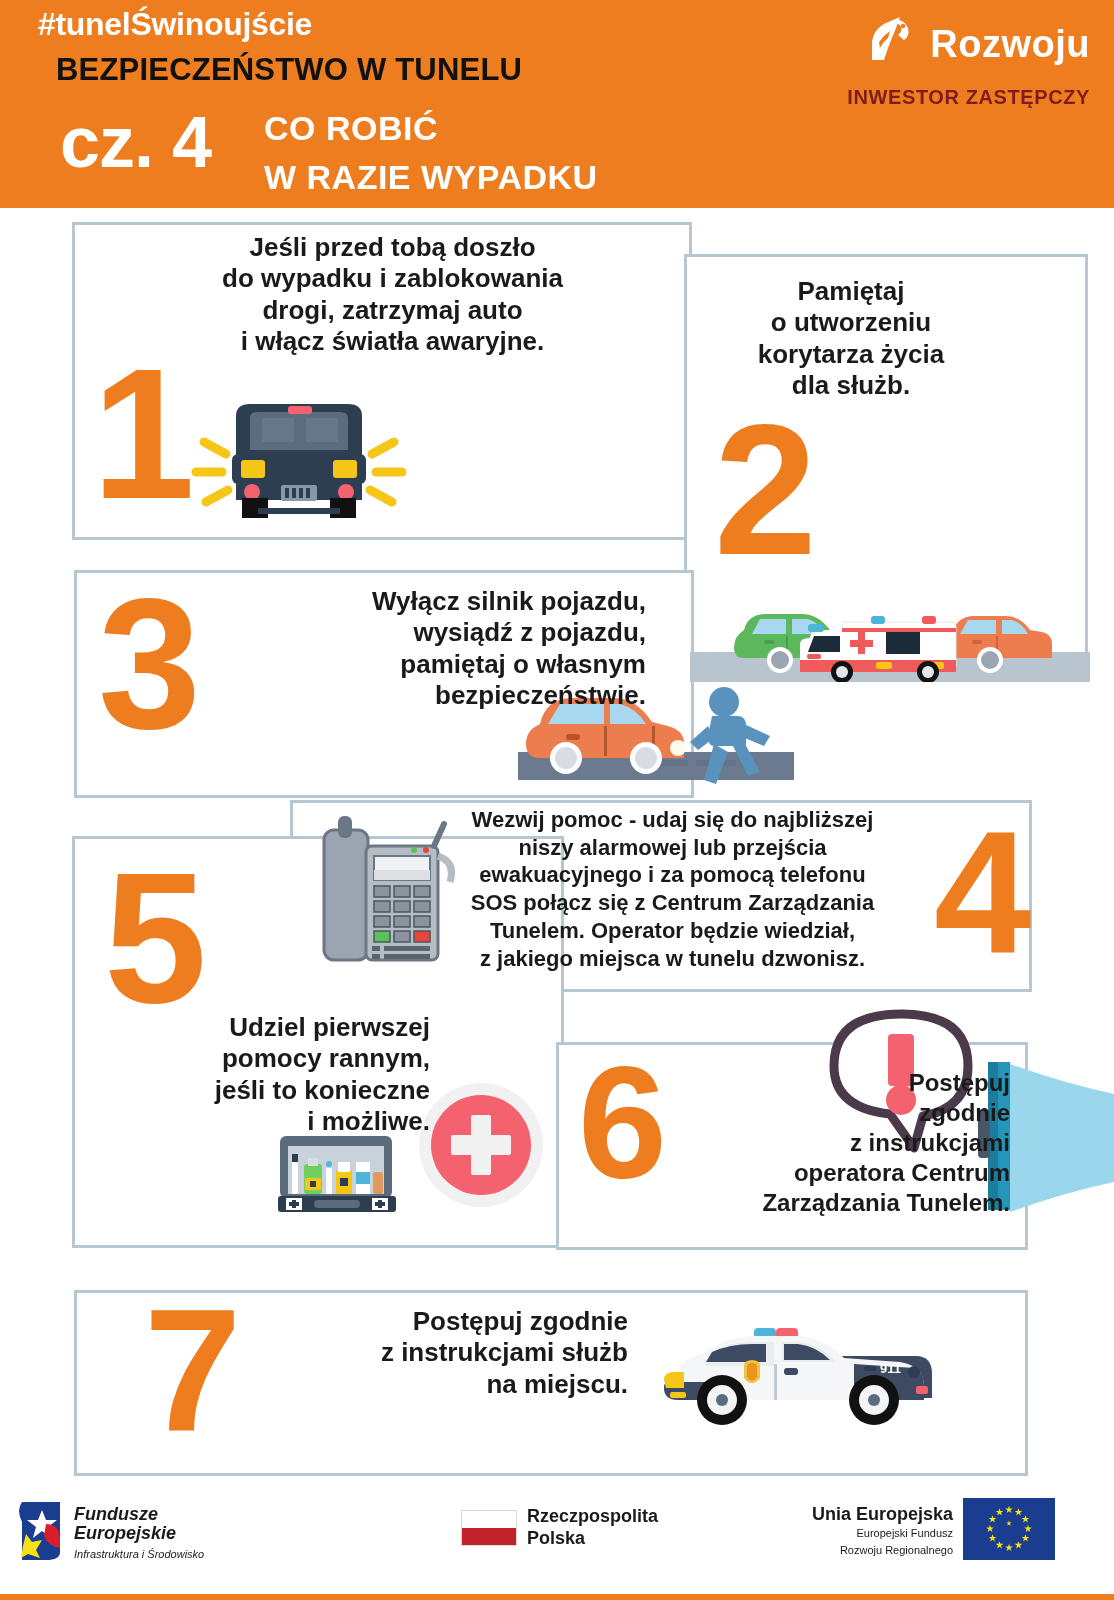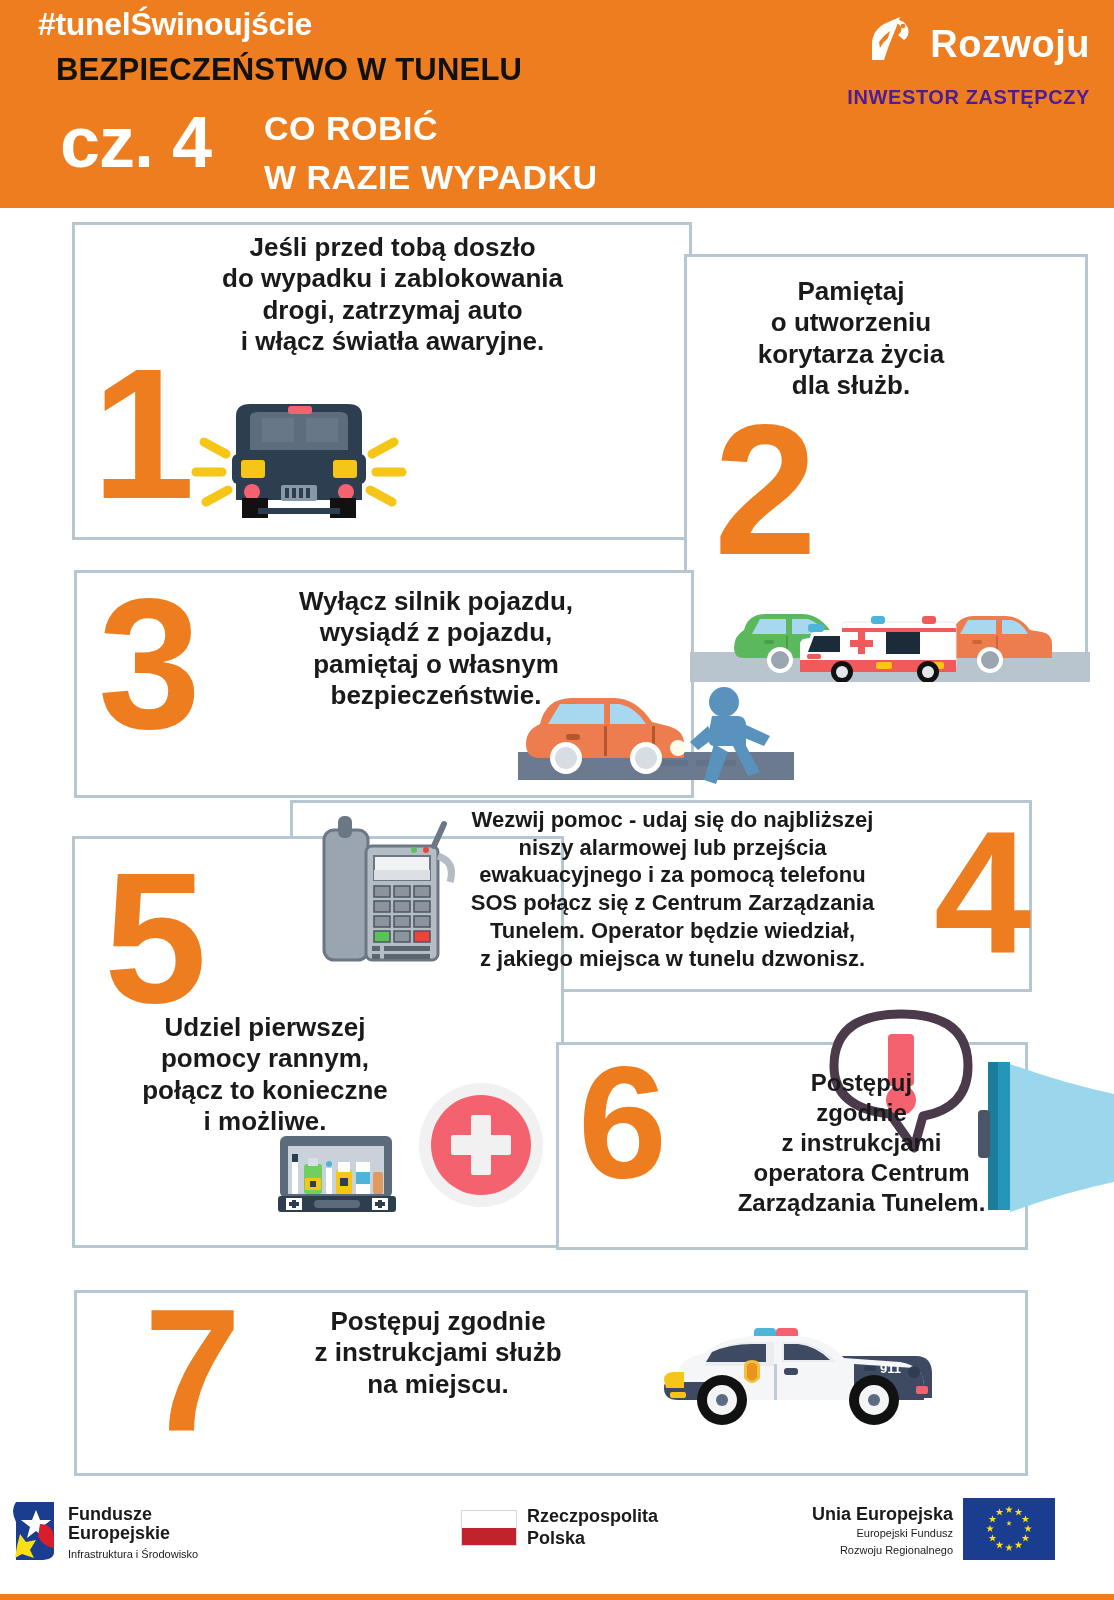--- a/index.html
+++ b/index.html
@@ -37,21 +37,21 @@
     color: #ffffff; font-size: 34px; font-weight: bold; line-height: 1.45;
     letter-spacing: 0.5px;
   }
   .gddkia-block { position: absolute; right: 24px; top: 14px; text-align: right; }
   .gddkia-row { display: flex; align-items: center; justify-content: flex-end; gap: 12px; }
   .gddkia-mark { display:block; }
   .gddkia-word {
     color: #ffffff; font-size: 38px; font-weight: bold; letter-spacing: 0.5px; line-height: 1;
   }
   .gddkia-sub {
-    margin-top: 12px; color: #4c1d95; font-size: 20px; font-weight: bold; letter-spacing: 0.6px;
+    margin-top: 12px; color: #7f1d1d; font-size: 20px; font-weight: bold; letter-spacing: 0.6px;
   }
 
   
   .box {
     position: absolute;
     border: 3px solid #B6C7D1;
     background: #ffffff;
   }
   .num {
     position: absolute;
@@ -62,21 +62,21 @@
   }
   .txt {
     position: absolute;
     color: #1A1A1A;
     font-weight: bold;
     line-height: 1.21;
     font-size: 26px;
   }
   .txt.small { font-size: 22px; line-height: 1.26; }
   .txt.right { text-align: center; }
-  .txt.left { text-align: center; }
+  .txt.left { text-align: right; }
 
   .art { position: absolute; }
 
   
   .layer-box { z-index: 2; }
   .layer-art { z-index: 4; }
   .layer-txt { z-index: 6; }
   .layer-num { z-index: 5; }
 
   
@@ -337,21 +337,21 @@
         <rect x="62" y="142" width="8" height="5"></rect>
           <rect x="74" y="142" width="46" height="5"></rect>
       </g>
     </svg>
   </div>
 
   <div class="num layer-num" style="left:104px; top:866px; font-size:185px;">5</div>
   <div class="txt left layer-txt" style="left:100px; top:1012px; width:330px;">
     <div style="white-space:pre-line;">Udziel pierwszej
 pomocy rannym,
-połącz to konieczne
+jeśli to konieczne
 i możliwe.</div>
   </div>
   <div class="art layer-art" style="left:278px; top:1128px; width:118px; height:90px;">
     <svg width="118" height="90" viewBox="0 0 118 90">
       <rect x="2" y="8" width="112" height="62" rx="6" fill="#5B6B7B"></rect>
       <rect x="10" y="18" width="96" height="48" fill="#C9D2DA"></rect>
 
       <rect x="14" y="26" width="6" height="40" fill="#fff"></rect>
       <rect x="14" y="26" width="6" height="8" fill="#2C3E50"></rect>
       <rect x="26" y="36" width="18" height="30" rx="3" fill="#6FCF5F"></rect>
@@ -459,21 +459,21 @@
         <circle cx="74" cy="100" r="15" fill="#F2F4F6"></circle>
         <circle cx="74" cy="100" r="6" fill="#5A6B82"></circle>
       <circle cx="226" cy="100" r="25" fill="#111"></circle>
         <circle cx="226" cy="100" r="15" fill="#F2F4F6"></circle>
         <circle cx="226" cy="100" r="6" fill="#5A6B82"></circle>
     </svg>
   </div>
 
   <div class="footer">
 
-    <div class="logo" style="left:10px; top:22px;">
+    <div class="logo" style="left:16px; top:22px;font-style:italic;">
       <span>
         <svg width="48" height="62" viewBox="0 0 48 62">
           <path d="M6 2 L44 2 L44 52 Q44 60 30 60 L6 60 Z" fill="#1B3D8F"></path>
           <path d="M6 2 Q0 10 6 22 L6 60 Z" fill="#1B3D8F"></path>
           <path d="M26 10 L30 20 L41 20 L32 27 L35 38 L26 31 L17 38 L20 27 L11 20 L22 20 Z" fill="#ffffff"></path>
           <path d="M30 24 Q42 24 44 36 L44 48 Q32 46 28 36 Z" fill="#D81E2C"></path>
           <path d="M10 34 L16 42 L26 40 L20 50 L24 58 L12 54 L5 58 L7 46 Z" fill="#F7E017"></path>
         </svg>
       </span>
       <span class="logo-text">

